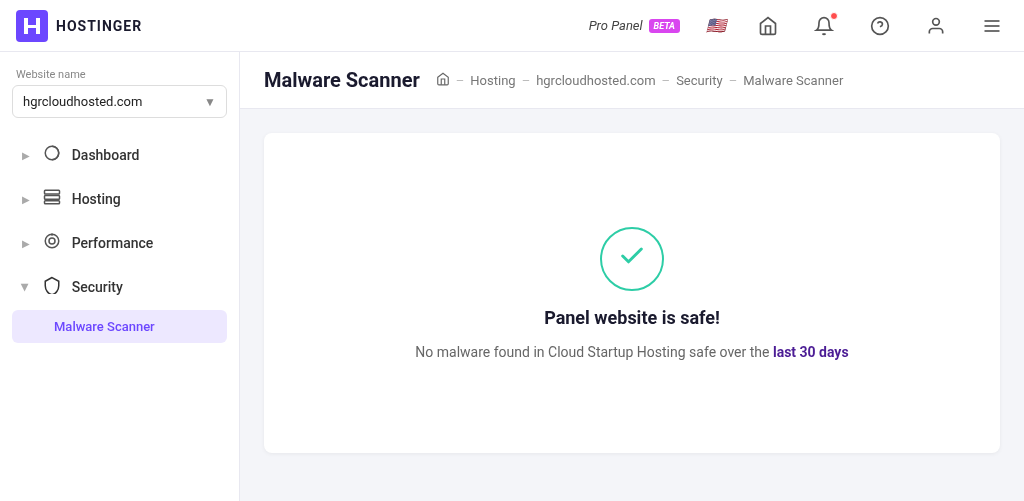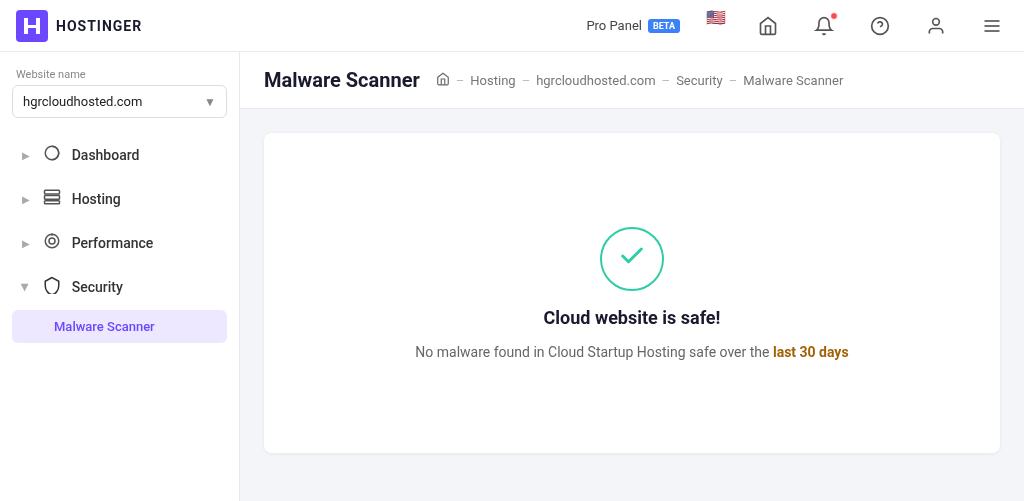--- a/index.html
+++ b/index.html
@@ -22,32 +22,34 @@
       flex: 1;
     }
     .logo-text {
       font-size: 14px;
       font-weight: 700;
       color: #1a1a2e;
       letter-spacing: 1px;
     }
     .header-right {
       display: flex;
+      align-items: center;
       gap: 24px;
+      font-style: italic;
     }
     .pro-panel {
       display: flex;
       align-items: center;
       gap: 6px;
       font-size: 13px;
       color: #444;
       cursor: pointer;
     }
     .beta-badge {
-      background: #3b82f6;
+      background: #d946ef;
       color: #fff;
       font-size: 9px;
       font-weight: 700;
       padding: 2px 5px;
       border-radius: 3px;
     }
     .flag-icon {
       width: 24px;
       height: 16px;
       border-radius: 2px;
@@ -269,21 +271,21 @@
       font-weight: 700;
       color: #1a1a2e;
     }
     .safe-desc {
       font-size: 14px;
       color: #666;
       text-align: center;
     }
     .safe-desc strong {
       font-weight: 700;
-      color: #a16207;
+      color: #4c1d95;
     }
 
     
     .h-logo {
       display: inline-flex;
       align-items: center;
     }
   </style>
 </head>
 <body>
@@ -428,21 +430,21 @@
 
     <div class="content">
       <div class="content-card">
         <div class="safe-icon-circle">
           <span class="checkmark">
             <svg width="28" height="28" viewBox="0 0 24 24" fill="none" stroke="#2dcda6" stroke-width="2.5" stroke-linecap="round" stroke-linejoin="round">
               <polyline points="20 6 9 17 4 12"></polyline>
             </svg>
           </span>
         </div>
-        <div class="safe-title">Cloud website is safe!</div>
+        <div class="safe-title">Panel website is safe!</div>
         <div class="safe-desc">
           <span>No malware found in Cloud Startup Hosting safe over the</span>
           <strong>last 30 days</strong>
         </div>
       </div>
     </div>
   </div>
 </div>
 
 </body></html>

